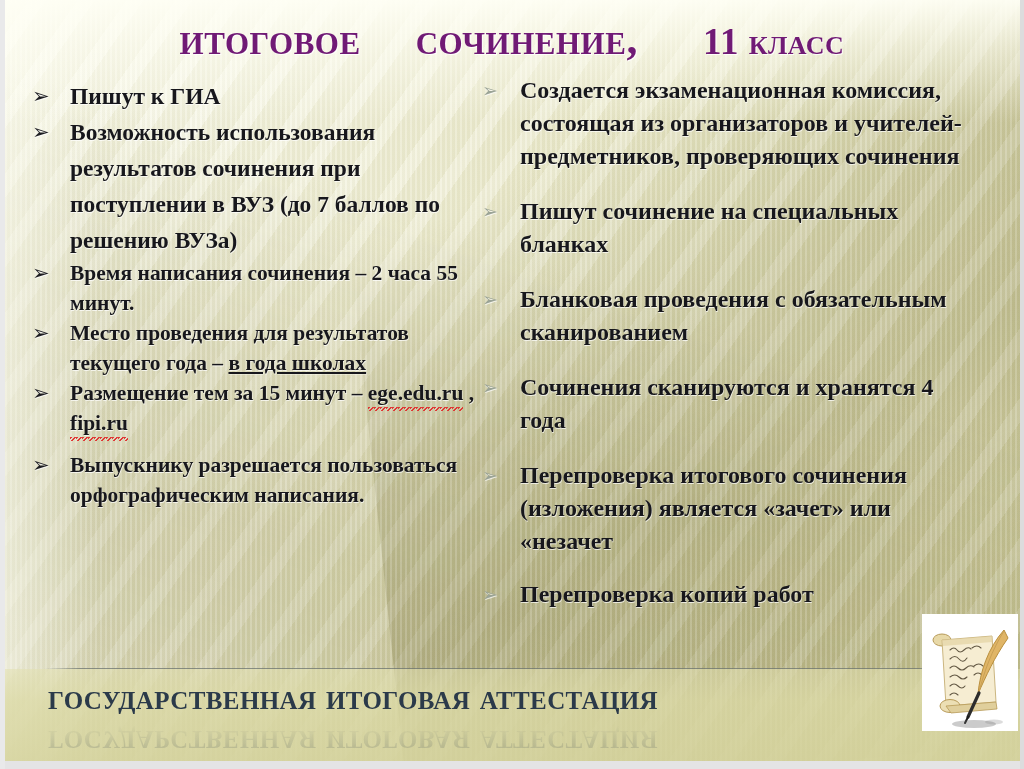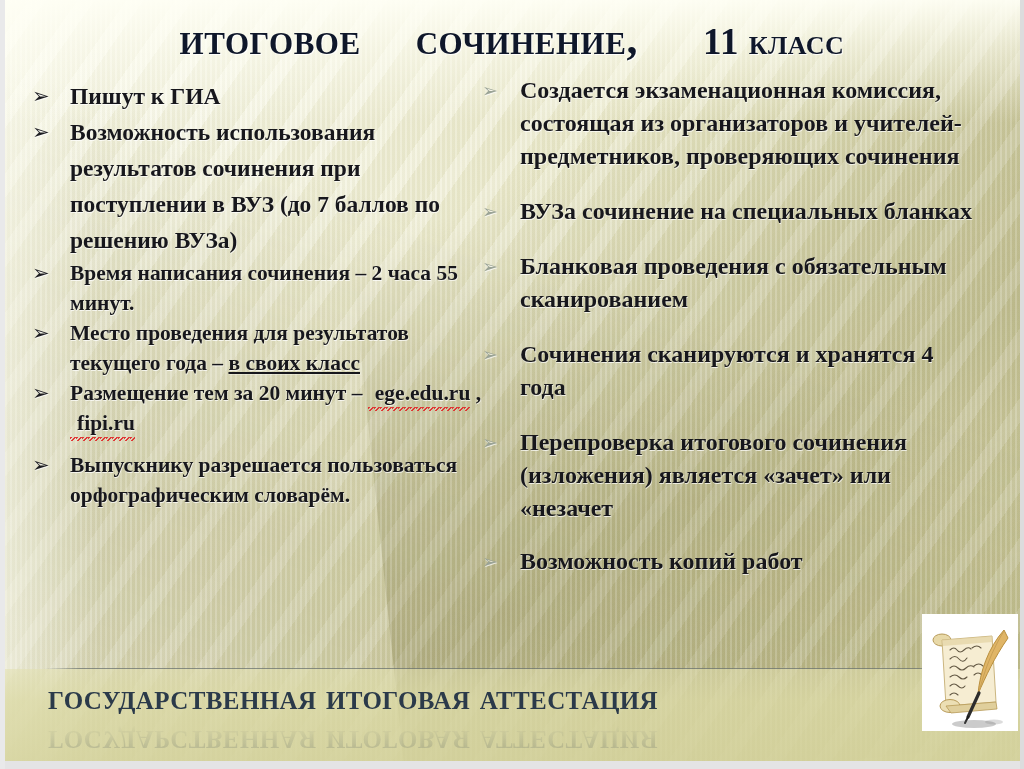--- a/index.html
+++ b/index.html
@@ -121,21 +121,21 @@
     left: 0;
     top: 14px;
     width: 1024px;
     z-index: 20;
     text-align: center;
     white-space: nowrap;
     font-family: "Liberation Serif", "DejaVu Serif", serif;
     font-weight: 700;
     font-variant: small-caps;
     text-transform: lowercase;
-    color: #0f172a;
+    color: #701a75;
     letter-spacing: .5px;
     text-shadow: 1px 1px 0 rgba(255,255,255,0.85);
   }
   #title .t-main { font-size: 44px; }
   #title .t-gap  { display: inline-block; width: 46px; }
   #title .t-gap2 { display: inline-block; width: 56px; }
   #title .t-sub  { font-size: 37px; }
 
   
   .col {
@@ -179,21 +179,20 @@
   #col-right li { font-size: 24px; line-height: 33px; margin-bottom: 22px; }
   #col-right li .marker { color: #9aa396; font-size: 19px; }
   #col-right li.tight { margin-bottom: 20px; }
 
   .u { text-decoration: underline; text-underline-offset: 2px; }
 
   
   .sp {
     position: relative;
     display: inline-block;
-    padding-left: 7px;
   }
   .sp::after {
     content: "";
     position: absolute;
     left: 0;
     right: 0;
     bottom: -3px;
     height: 4px;
     background-image:
       repeating-linear-gradient(135deg,
@@ -311,67 +310,67 @@
         <span class="txt">Возможность использования результатов сочинения при поступлении в ВУЗ (до 7 баллов по решению ВУЗа)</span>
       </li>
 
       <li class="small">
         <span class="marker">➢</span>
         <span class="txt">Время написания сочинения –      2 часа 55 минут.</span>
       </li>
 
       <li class="small">
         <span class="marker">➢</span>
-        <span class="txt"><span>Место проведения  для результатов текущего года – </span><span class="u">в своих класс</span></span>
+        <span class="txt"><span>Место проведения  для результатов текущего года – </span><span class="u">в года школах</span></span>
       </li>
 
       <li class="small">
         <span class="marker">➢</span>
-        <span class="txt"><span>Размещение тем за 20 минут – </span><span class="sp">ege.edu.ru</span><span> , </span><span class="sp">fipi.ru</span></span>
+        <span class="txt"><span>Размещение тем за 15 минут – </span><span class="sp">ege.edu.ru</span><span> , </span><span class="sp">fipi.ru</span></span>
       </li>
 
       <li class="small pad">
         <span class="marker">➢</span>
-        <span class="txt">  Выпускнику разрешается пользоваться орфографическим словарём.</span>
+        <span class="txt">  Выпускнику разрешается пользоваться орфографическим написания.</span>
       </li>
 
     </ul>
   </div>
 
   <div class="col" id="col-right">
     <ul class="bullets">
 
       <li>
         <span class="marker">➢</span>
         <span class="txt">Создается экзаменационная комиссия, состоящая из организаторов и учителей-предметников, проверяющих сочинения</span>
       </li>
 
       <li>
         <span class="marker">➢</span>
-        <span class="txt">ВУЗа сочинение на специальных бланках</span>
+        <span class="txt">Пишут сочинение на специальных бланках</span>
       </li>
 
       <li>
         <span class="marker">➢</span>
         <span class="txt">Бланковая проведения с обязательным сканированием</span>
       </li>
 
       <li>
         <span class="marker">➢</span>
         <span class="txt">Сочинения сканируются и хранятся 4 года</span>
       </li>
 
       <li class="tight">
         <span class="marker">➢</span>
         <span class="txt">Перепроверка итогового сочинения (изложения) является «зачет» или «незачет</span>
       </li>
 
       <li>
         <span class="marker">➢</span>
-        <span class="txt">Возможность копий работ</span>
+        <span class="txt">Перепроверка копий работ</span>
       </li>
 
     </ul>
   </div>
 
   <div id="footer-band"></div>
   <div id="divider"></div>
 
   <div id="footer-reflection">Государственная итоговая аттестация</div>
   <div id="footer">Государственная итоговая аттестация</div>

